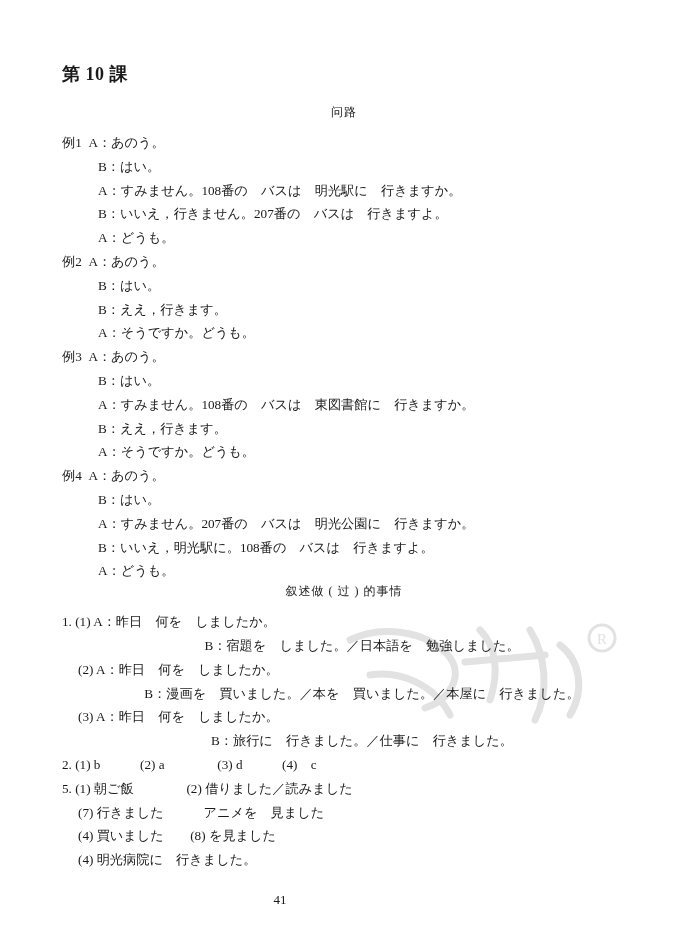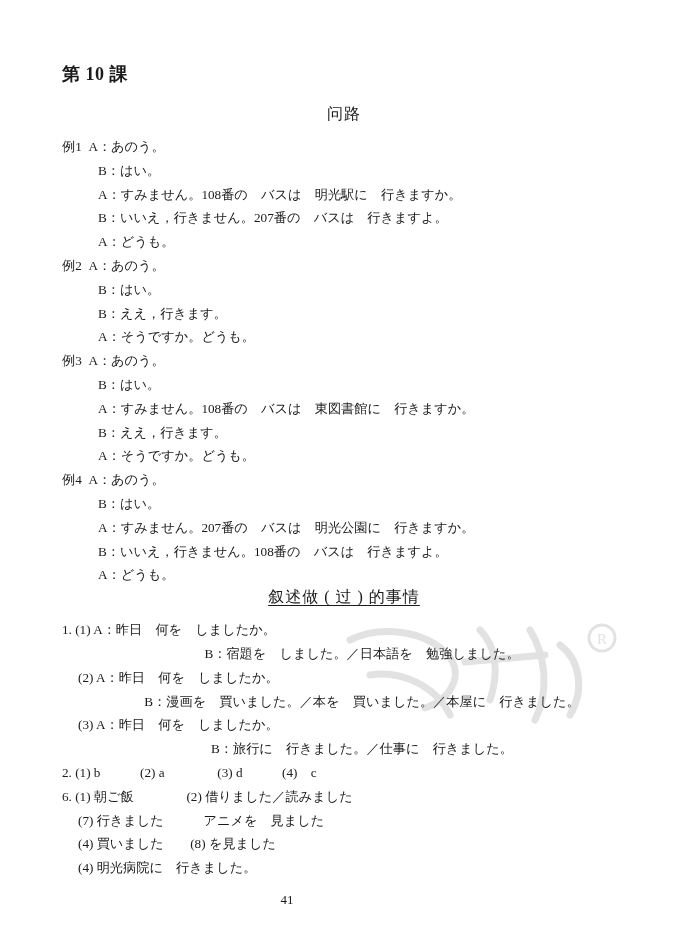--- a/index.html
+++ b/index.html
@@ -35,42 +35,41 @@
   .content { position: relative; z-index: 1; }
 
   .chapter-title {
     font-size: 18px;
     font-weight: bold;
     letter-spacing: 0.5px;
     margin: 0 0 18px 0;
   }
   .section-head {
     text-align: center;
-    font-size: 16px;
+    font-size: 12px;
     margin: 0 0 10px 0;
     letter-spacing: 1px;
   }
   .section-head.underline {
-    text-decoration: underline;
     text-underline-offset: 3px;
   }
   .line {
     font-size: 13.2px;
     line-height: 23.8px;
     white-space: pre;
     margin: 0;
   }
   .indent-0 { padding-left: 0px; }
   .indent-1 { padding-left: 36px; }
   .indent-2 { padding-left: 16px; }
   .indent-3 { padding-left: 36px; text-align: center; }
   .page-number {
     position: absolute;
     bottom: 44px;
-    left: 7px;
+    left: 0;
     width: 560px;
     text-align: center;
     font-size: 13px;
     color: #1a1a1a;
   }
 </style>
 </head>
 <body>
 
 <div class="page">
@@ -107,35 +106,35 @@
       <div class="line indent-1">B：ええ，行きます。</div>
       <div class="line indent-1">A：そうですか。どうも。</div>
       <div class="line indent-0">例3  A：あのう。</div>
       <div class="line indent-1">B：はい。</div>
       <div class="line indent-1">A：すみません。108番の　バスは　東図書館に　行きますか。</div>
       <div class="line indent-1">B：ええ，行きます。</div>
       <div class="line indent-1">A：そうですか。どうも。</div>
       <div class="line indent-0">例4  A：あのう。</div>
       <div class="line indent-1">B：はい。</div>
       <div class="line indent-1">A：すみません。207番の　バスは　明光公園に　行きますか。</div>
-      <div class="line indent-1">B：いいえ，行きません。108番の　バスは　行きますよ。</div>
+      <div class="line indent-1">B：いいえ，明光駅に。108番の　バスは　行きますよ。</div>
       <div class="line indent-1">A：どうも。</div>
     </div>
 
     <div class="section-head underline">叙述做 ( 过 ) 的事情</div>
 
     <div>
       <div class="line indent-0">1. (1) A：昨日　何を　しましたか。</div>
       <div class="line indent-3">B：宿題を　しました。／日本語を　勉強しました。</div>
       <div class="line indent-2">(2) A：昨日　何を　しましたか。</div>
       <div class="line indent-3">B：漫画を　買いました。／本を　買いました。／本屋に　行きました。</div>
       <div class="line indent-2">(3) A：昨日　何を　しましたか。</div>
       <div class="line indent-3">B：旅行に　行きました。／仕事に　行きました。</div>
       <div class="line indent-0">2. (1) b　　　(2) a　　　　(3) d　　　(4)　c</div>
-      <div class="line indent-0">6. (1) 朝ご飯　　　　(2) 借りました／読みました</div>
+      <div class="line indent-0">5. (1) 朝ご飯　　　　(2) 借りました／読みました</div>
       <div class="line indent-2">(7) 行きました　　　アニメを　見ました</div>
       <div class="line indent-2">(4) 買いました　　(8) を見ました</div>
       <div class="line indent-2">(4) 明光病院に　行きました。</div>
     </div>
 
   </div>
 
   <div class="page-number">41</div>
 </div>
 

